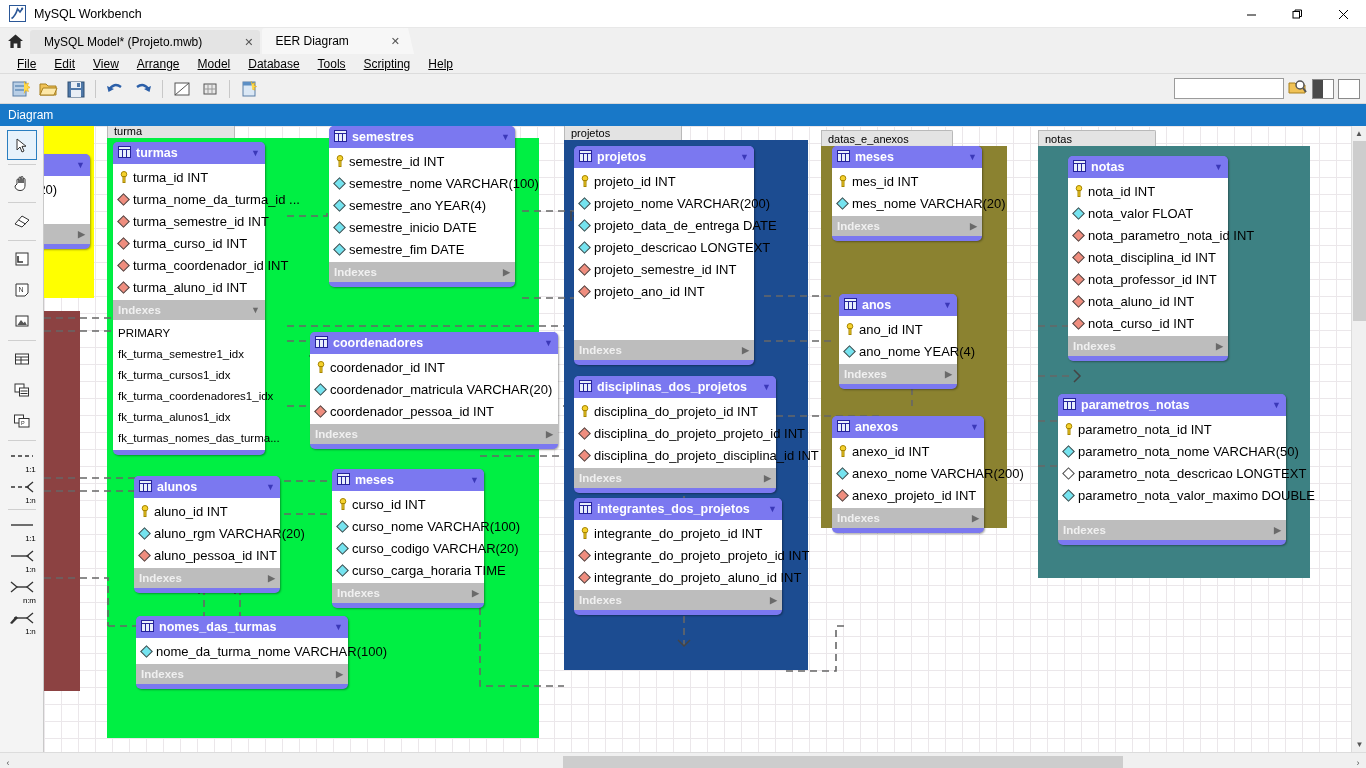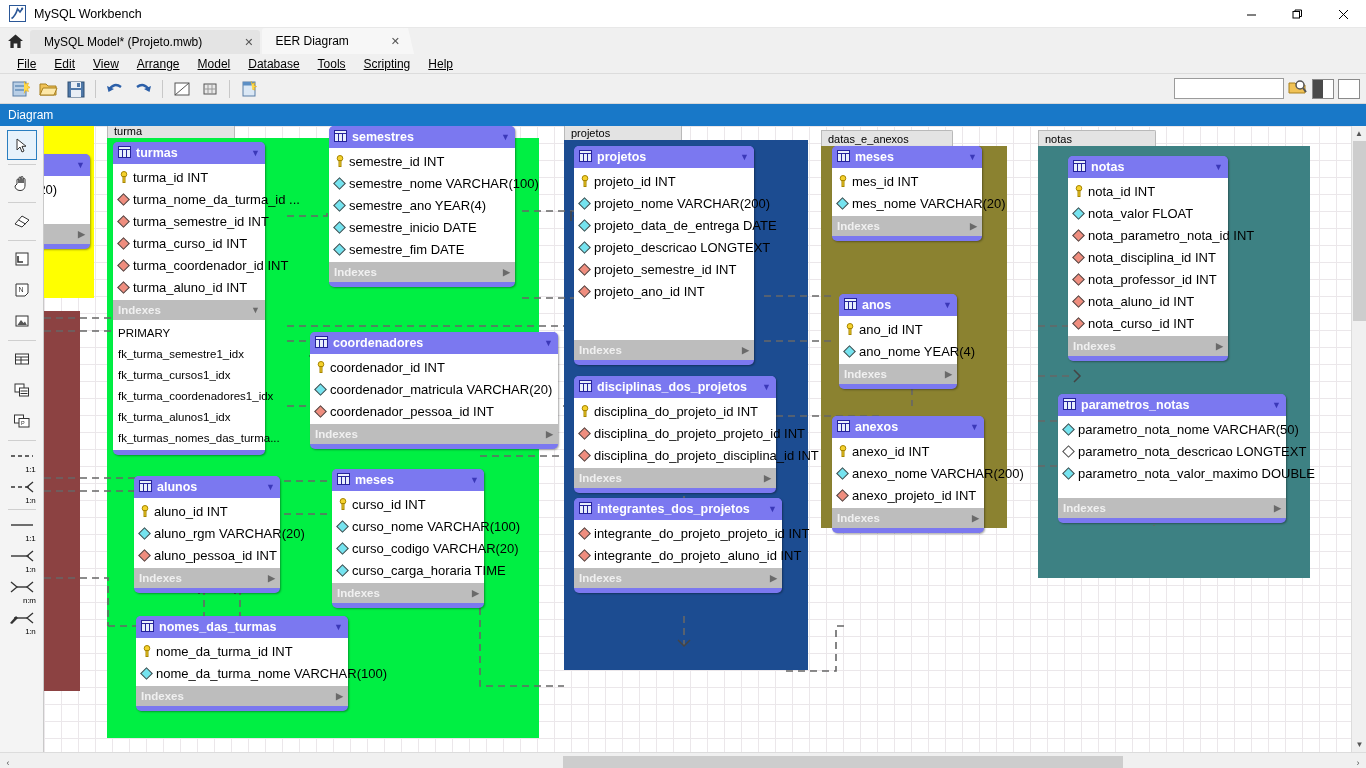--- a/index.html
+++ b/index.html
@@ -775,29 +775,20 @@
                 <line x1="0.5" y1="3.5" x2="12.5" y2="3.5" stroke="#25239b"></line>
                 <line x1="4.5" y1="3.5" x2="4.5" y2="11.5" stroke="#25239b"></line>
                 <line x1="8.5" y1="3.5" x2="8.5" y2="11.5" stroke="#25239b"></line>
               </svg></span>
           <span class="tname">nomes_das_turmas</span>
           <span class="caret">▼</span>
         </div>
         <div class="tbl-body">
           <div class="col">
               <span class="ico">
-                <svg width="10" height="12" viewBox="0 0 10 12">
-                  <circle cx="5" cy="3.3" r="2.8" fill="#f5d12c" stroke="#a58400"></circle>
-                  <rect x="4" y="5.5" width="2" height="6" fill="#f5d12c" stroke="#a58400"></rect>
-                </svg>
-              </span>
-              <span>nome_da_turma_id INT</span>
-            </div>
-          <div class="col">
-              <span class="ico">
                 <span class="d-blue"></span>
               </span>
               <span>nome_da_turma_nome VARCHAR(100)</span>
             </div>
         </div>
         <div class="tbl-idx">
           <span class="iname">Indexes</span>
           <span class="tri">▶</span>
         </div>
       </div>
@@ -909,20 +900,29 @@
                 <line x1="0.5" y1="3.5" x2="12.5" y2="3.5" stroke="#25239b"></line>
                 <line x1="4.5" y1="3.5" x2="4.5" y2="11.5" stroke="#25239b"></line>
                 <line x1="8.5" y1="3.5" x2="8.5" y2="11.5" stroke="#25239b"></line>
               </svg></span>
           <span class="tname">integrantes_dos_projetos</span>
           <span class="caret">▼</span>
         </div>
         <div class="tbl-body">
           <div class="col">
               <span class="ico">
+                <svg width="10" height="12" viewBox="0 0 10 12">
+                  <circle cx="5" cy="3.3" r="2.8" fill="#f5d12c" stroke="#a58400"></circle>
+                  <rect x="4" y="5.5" width="2" height="6" fill="#f5d12c" stroke="#a58400"></rect>
+                </svg>
+              </span>
+              <span>integrante_do_projeto_id INT</span>
+            </div>
+          <div class="col">
+              <span class="ico">
                 <span class="d-red"></span>
               </span>
               <span>integrante_do_projeto_projeto_id INT</span>
             </div>
           <div class="col">
               <span class="ico">
                 <span class="d-red"></span>
               </span>
               <span>integrante_do_projeto_aluno_id INT</span>
             </div>
@@ -1110,20 +1110,29 @@
           <span><svg width="13" height="12" viewBox="0 0 13 12">
                 <rect x="0.5" y="0.5" width="12" height="11" fill="#e8eefb" stroke="#25239b"></rect>
                 <line x1="0.5" y1="3.5" x2="12.5" y2="3.5" stroke="#25239b"></line>
                 <line x1="4.5" y1="3.5" x2="4.5" y2="11.5" stroke="#25239b"></line>
                 <line x1="8.5" y1="3.5" x2="8.5" y2="11.5" stroke="#25239b"></line>
               </svg></span>
           <span class="tname">parametros_notas</span>
           <span class="caret">▼</span>
         </div>
         <div class="tbl-body">
+          <div class="col">
+              <span class="ico">
+                <svg width="10" height="12" viewBox="0 0 10 12">
+                  <circle cx="5" cy="3.3" r="2.8" fill="#f5d12c" stroke="#a58400"></circle>
+                  <rect x="4" y="5.5" width="2" height="6" fill="#f5d12c" stroke="#a58400"></rect>
+                </svg>
+              </span>
+              <span>parametro_nota_id INT</span>
+            </div>
           <div class="col">
               <span class="ico">
                 <span class="d-blue"></span>
               </span>
               <span>parametro_nota_nome VARCHAR(50)</span>
             </div>
           <div class="col">
               <span class="ico">
                 <span class="d-hollow"></span>
               </span>

